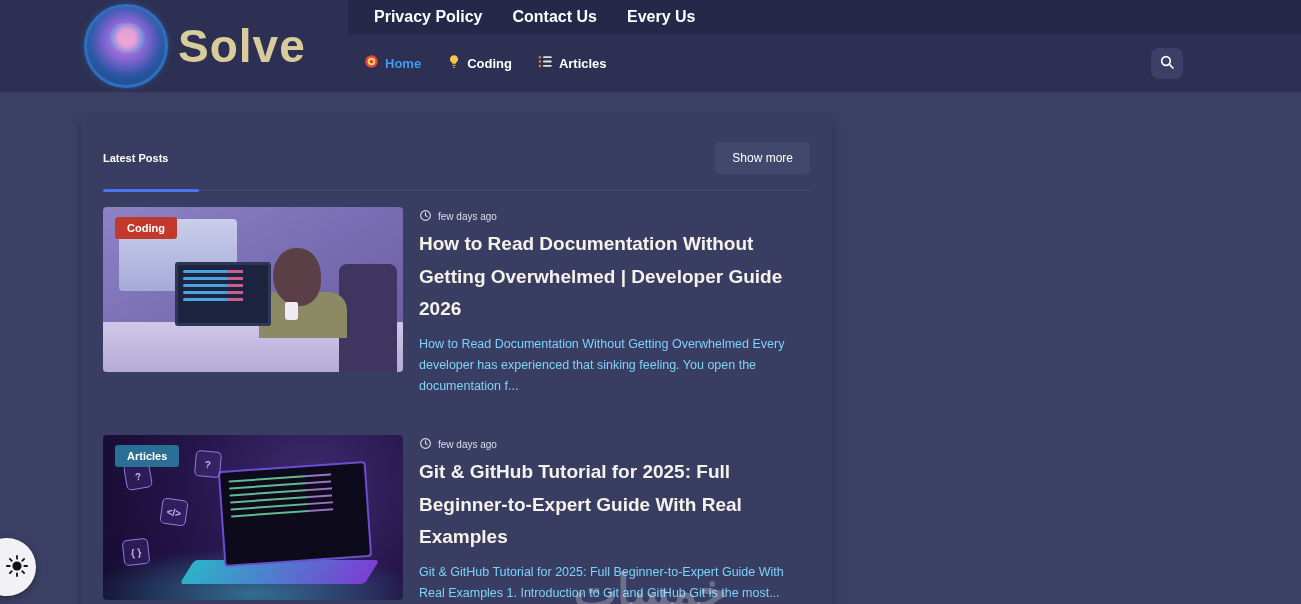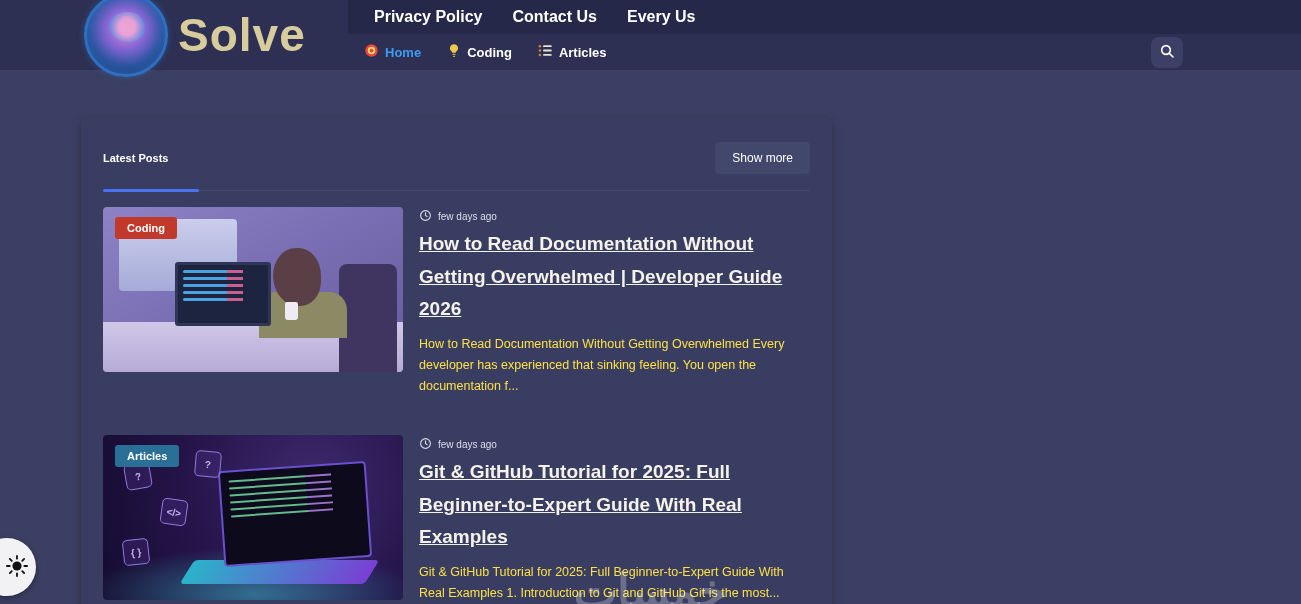--- a/index.html
+++ b/index.html
@@ -5,21 +5,21 @@
   * { margin:0; padding:0; box-sizing:border-box; }
   html,body { width:1301px; height:604px; overflow:hidden; }
   body {
     font-family:"Liberation Sans", sans-serif;
     background:#3b3f63;
     position:relative;
     color:#fff;
   }
 
   
-  .site-header { height:70px; background:#2d3053; display:flex; position:relative; z-index:2; }
+  .site-header { height:92px; background:#2d3053; display:flex; position:relative; z-index:2; }
   .logo-zone { width:348px; display:flex; align-items:center; padding-left:84px; cursor:pointer; }
   .logo-badge {
     width:84px; height:84px; border-radius:50%; flex-shrink:0;
     background: radial-gradient(circle at 50% 42%, #e08cc4 0%, #8a66d6 32%, #2a55a0 62%, #122c56 100%);
     border:3px solid #2f6fc0;
     box-shadow: 0 0 10px rgba(47,111,192,.6) inset, 0 0 6px rgba(47,111,192,.5);
     position:relative;
   }
   .logo-badge::after{
     content:""; position:absolute; left:22px; top:16px; width:36px; height:30px;
@@ -59,22 +59,22 @@
 
   .post { display:flex; gap:16px; margin-bottom:38px; }
   .thumb { width:300px; height:165px; border-radius:4px; position:relative; overflow:hidden;
     flex-shrink:0; cursor:pointer; }
   .badge { position:absolute; top:10px; left:12px; color:#fff; font-size:11px; font-weight:bold;
     padding:5px 12px; border-radius:3px; cursor:pointer; z-index:3; }
 
   .post-body { flex:1; min-width:0; }
   .meta { display:flex; align-items:center; gap:6px; color:#dcdeea; font-size:10px; margin-top:2px; }
   .post-title { font-size:19px; font-weight:600; color:#f5f2e9; line-height:1.72;
-    margin:4px 0 8px; cursor:pointer;text-decoration:underline; }
-  .excerpt { font-size:12.5px; color:#fde047; line-height:1.68; }
+    margin:4px 0 8px; cursor:pointer; }
+  .excerpt { font-size:12.5px; color:#7dd3fc; line-height:1.68; }
 
   
   .thumb-1 { background:linear-gradient(150deg,#8c82c4 0%,#7a6fb4 45%,#665a9e 100%); }
   .t1-window { position:absolute; left:16px; top:12px; width:118px; height:72px;
     background:linear-gradient(180deg,#d2d7f0,#a9b1dc); border-radius:4px; opacity:.9; }
   .t1-desk { position:absolute; left:0; bottom:0; width:100%; height:50px;
     background:linear-gradient(180deg,#d0c7e8,#b6abd6); }
   .t1-laptop { position:absolute; left:72px; bottom:46px; width:96px; height:64px;
     background:#1d2440; border:3px solid #2e3658; border-radius:3px; padding:5px; }
   .t1-laptop i { display:block; height:3px; margin-bottom:4px; border-radius:2px;

